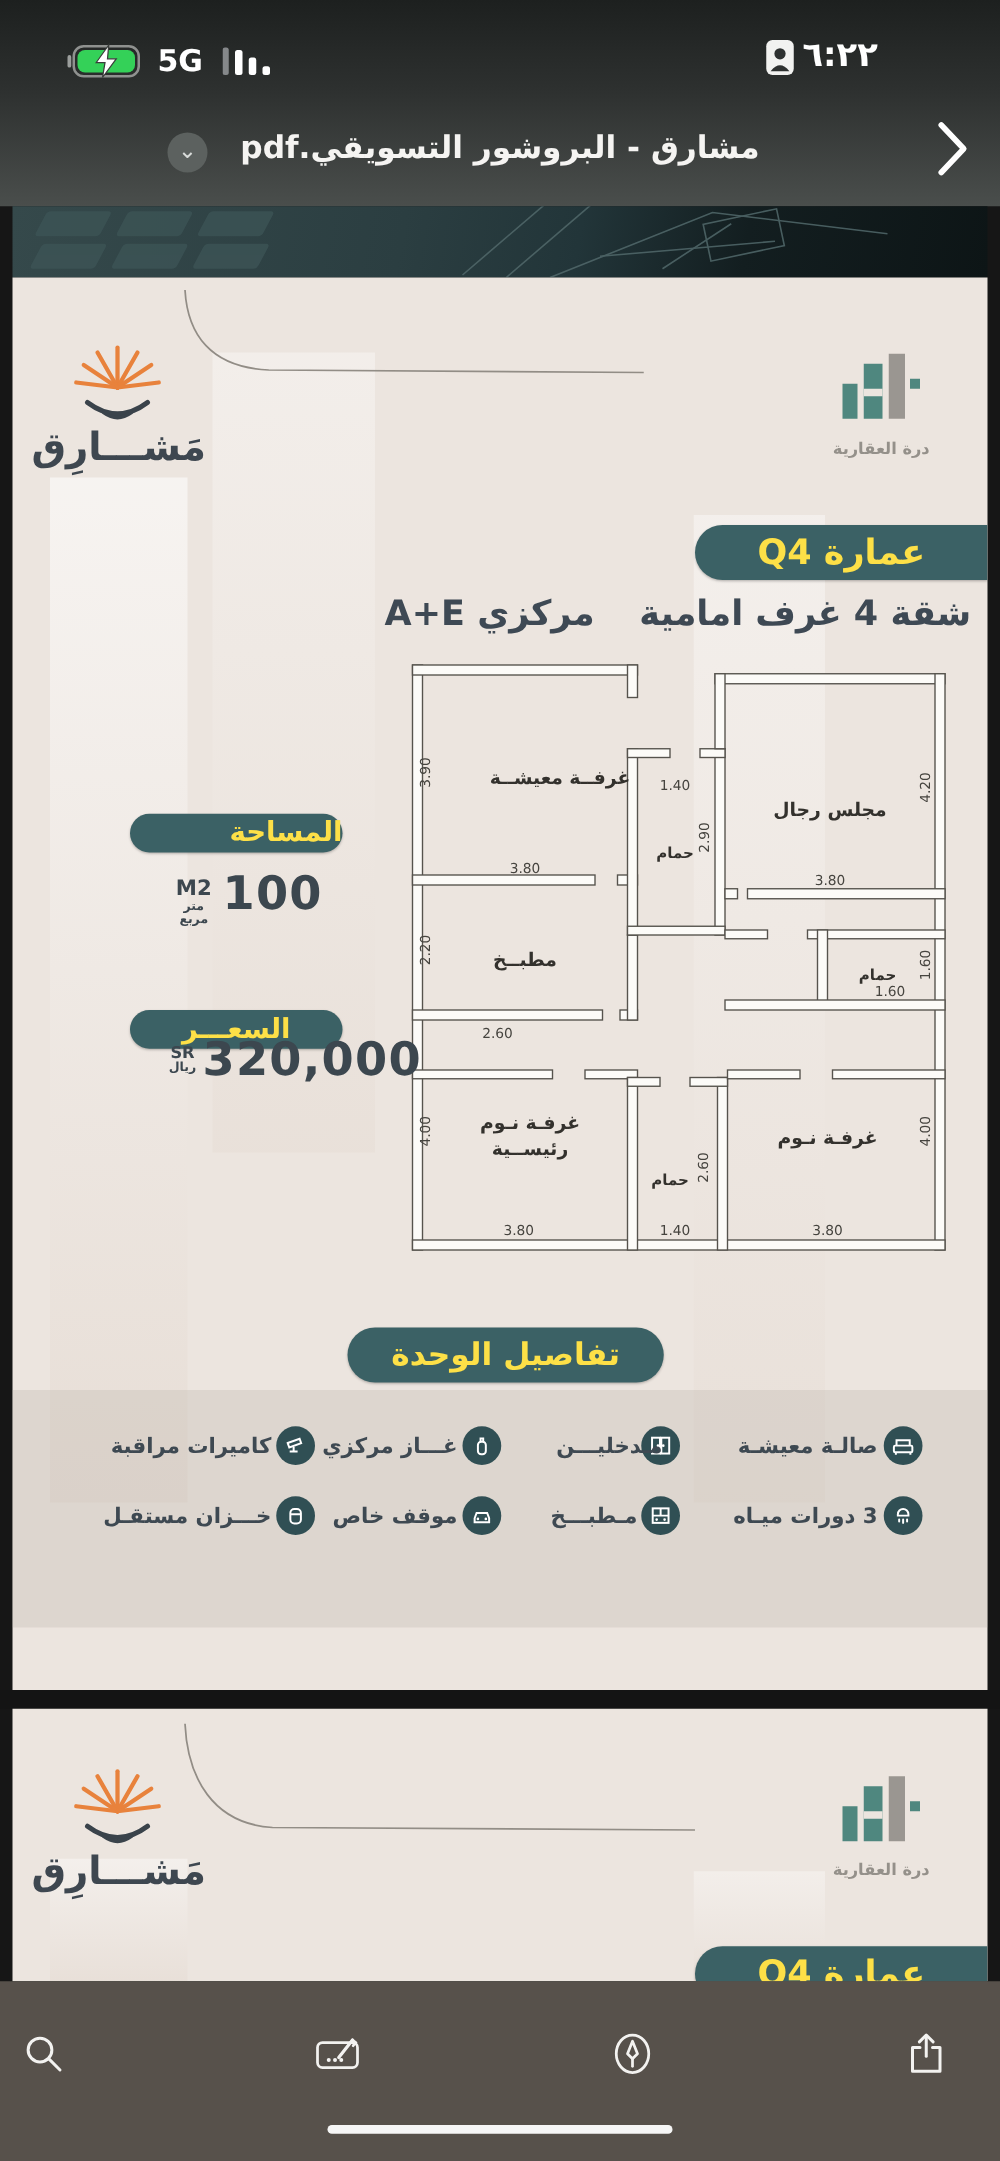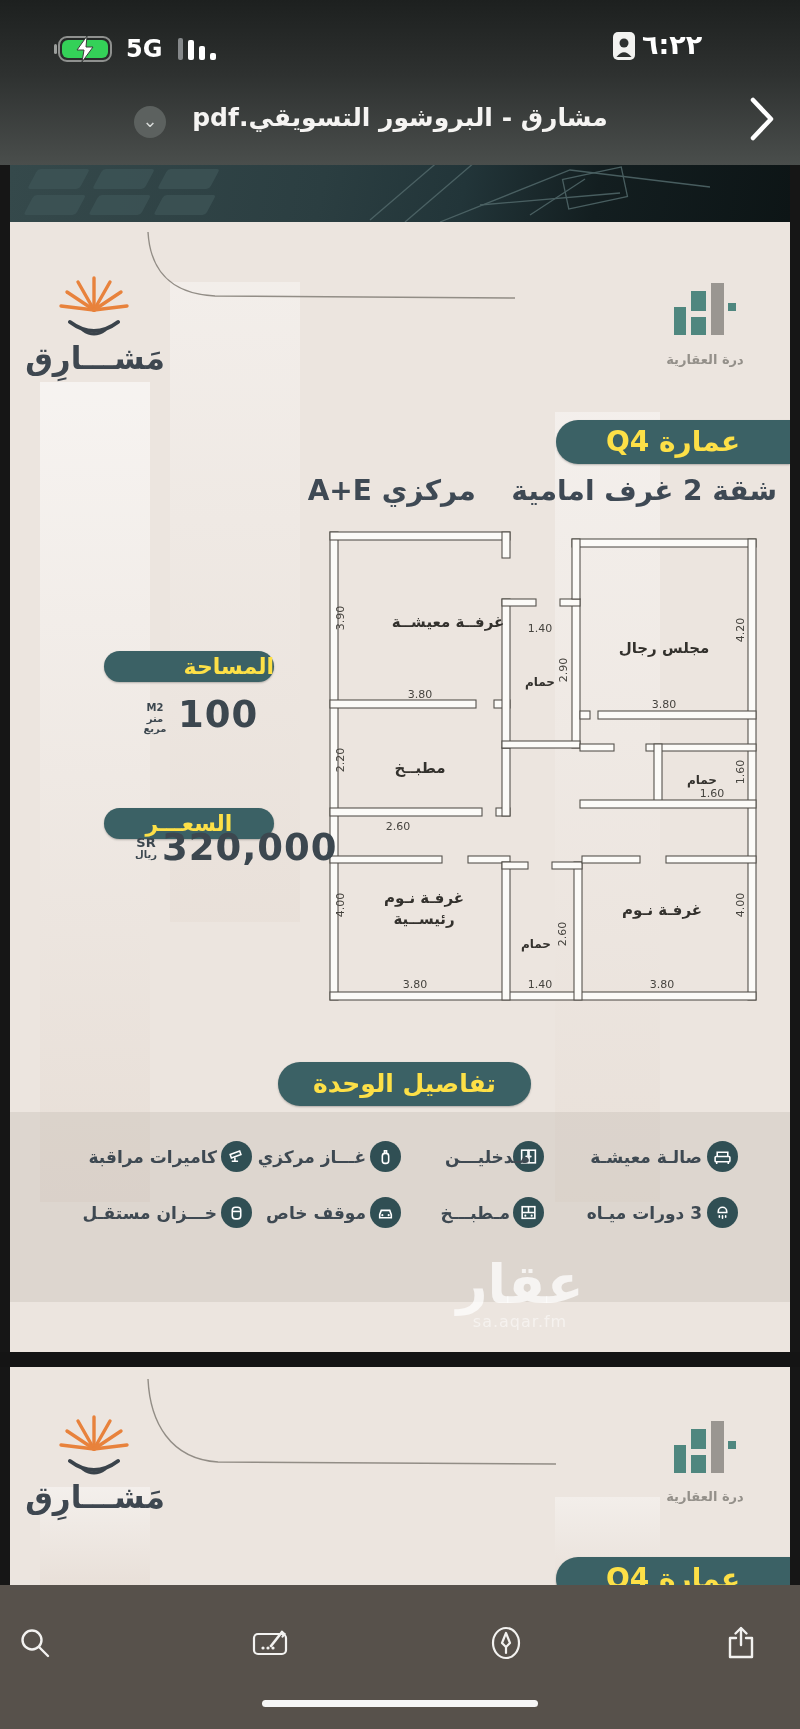--- a/index.html
+++ b/index.html
@@ -129,21 +129,21 @@
       <rect x="41" y="6" width="13" height="52" fill="#9a9691"></rect>
       <rect x="58" y="26" width="8" height="8" fill="#4f877f"></rect>
       <rect x="21" y="34" width="15" height="6" fill="#ece5df"></rect>
     </svg>
   </div>
   <div class="abs ar" style="left:630px;top:130px;width:130px;text-align:center;font-size:13px;color:#94908a;font-weight:bold;">درة العقارية</div>
 
   <div class="abs pill ar" style="left:546px;top:198px;width:234px;height:44px;border-radius:22px 0 0 22px;line-height:44px;font-size:28px;font-weight:bold;">عمارة Q4</div>
 
   <div class="abs ar" style="left:320px;top:252px;width:447px;text-align:right;font-size:28px;font-weight:bold;color:#3e4954;white-space:nowrap;">
-    <span>شقة 2 غرف امامية</span>
+    <span>شقة 4 غرف امامية</span>
     <span style="margin:0 16px 0 0;display:inline-block;"></span>
     <span>مركزي A+E</span>
   </div>
 
   <svg class="abs" style="left:310px;top:303px;" width="446" height="485" viewBox="320 525 446 485" font-family="&quot;DejaVu Sans&quot;, sans-serif">
     <g fill="#fcfbf8" stroke="#56534d" stroke-width="1.1">
 
       <rect x="330" y="532" width="8" height="468"></rect>
       <rect x="330" y="532" width="180" height="8"></rect>
       <rect x="572" y="539" width="184" height="8"></rect>
@@ -206,21 +206,21 @@
     <text class="dim" x="540" y="632" font-size="11" text-anchor="middle">1.40</text>
     <text class="dim" x="664" y="708" font-size="11" text-anchor="middle">3.80</text>
     <text class="dim" x="712" y="797" font-size="11" text-anchor="middle">1.60</text>
     <text class="dim" x="540" y="988" font-size="11" text-anchor="middle">1.40</text>
     <text class="dim" x="662" y="988" font-size="11" text-anchor="middle">3.80</text>
   </svg>
 
   <div class="abs pill ar" style="left:94px;top:429px;width:170px;height:31px;border-radius:16px;line-height:31px;font-size:22px;font-weight:bold;letter-spacing:1px;text-align:right;">المساحة</div>
   <div class="abs bignum" style="left:168px;top:471px;">100</div>
   <div class="abs unitstack" style="left:124px;top:481px;width:42px;">
-    <div style="font-size:10px;">M2</div>
+    <div style="font-size:17px;">M2</div>
     <div style="font-size:10px;" class="ar">متر مربع</div>
   </div>
 
   <div class="abs pill ar" style="left:94px;top:565px;width:170px;height:31px;border-radius:16px;line-height:31px;font-size:22px;font-weight:bold;letter-spacing:1px;margin-top:21px;">السعـــر</div>
   <div class="abs bignum" style="left:152px;top:604px;">320,000</div>
   <div class="abs unitstack" style="left:119px;top:614px;width:34px;">
     <div style="font-size:13px;">SR</div>
     <div style="font-size:10px;" class="ar">ريال</div>
   </div>
 
@@ -286,24 +286,20 @@
   <div class="abs feat-label ar" style="left:248px;top:979px;width:108px;text-align:right;">موقف خاص</div>
 
   <div class="abs feat-ic" style="left:211px;top:975px;">
     <svg width="19" height="19" viewBox="0 0 18 18" fill="none" stroke="#fff" stroke-width="1.5">
       <rect x="5" y="4" width="8" height="11" rx="3"></rect>
         <path d="M5 8 h8"></path>
     </svg>
   </div>
   <div class="abs feat-label ar" style="left:64px;top:979px;width:143px;text-align:right;">خـــزان مستقـل</div>
 
-  <div class="abs" style="left:420px;top:1036px;width:180px;text-align:center;">
-    <div class="wm-t ar">عقار</div>
-    <div class="wm-s">sa.aqar.fm</div>
-  </div>
 </div>
 
 <div class="abs" style="left:0;top:1352px;width:800px;height:15px;background:#141414;"></div>
 
 <div class="abs page" style="top:1367px;height:218px;">
   <div class="abs ghost" style="left:30px;top:120px;width:110px;height:98px;opacity:.4;"></div>
   <div class="abs ghost" style="left:545px;top:130px;width:105px;height:88px;opacity:.35;"></div>
 
   <svg class="abs" style="left:0;top:0;" width="780" height="110" viewBox="0 0 780 110">
     <path d="M138 12 C140 55 160 92 208 95 L546 97" fill="none" stroke="#928d86" stroke-width="1.4"></path>

